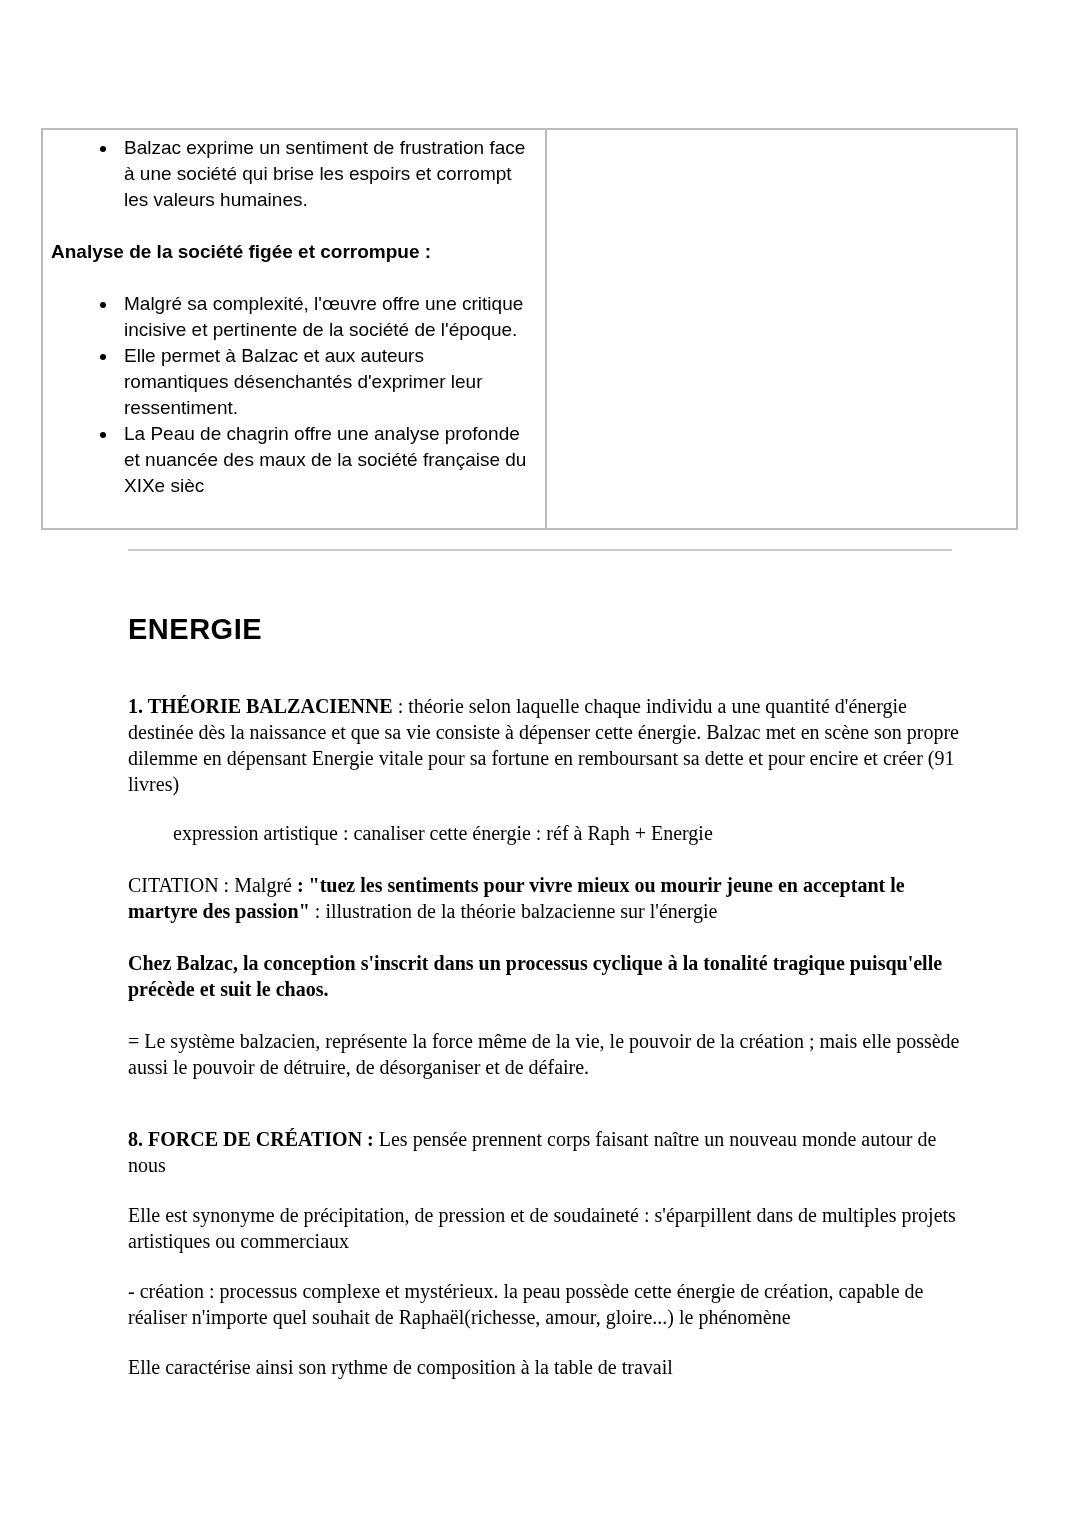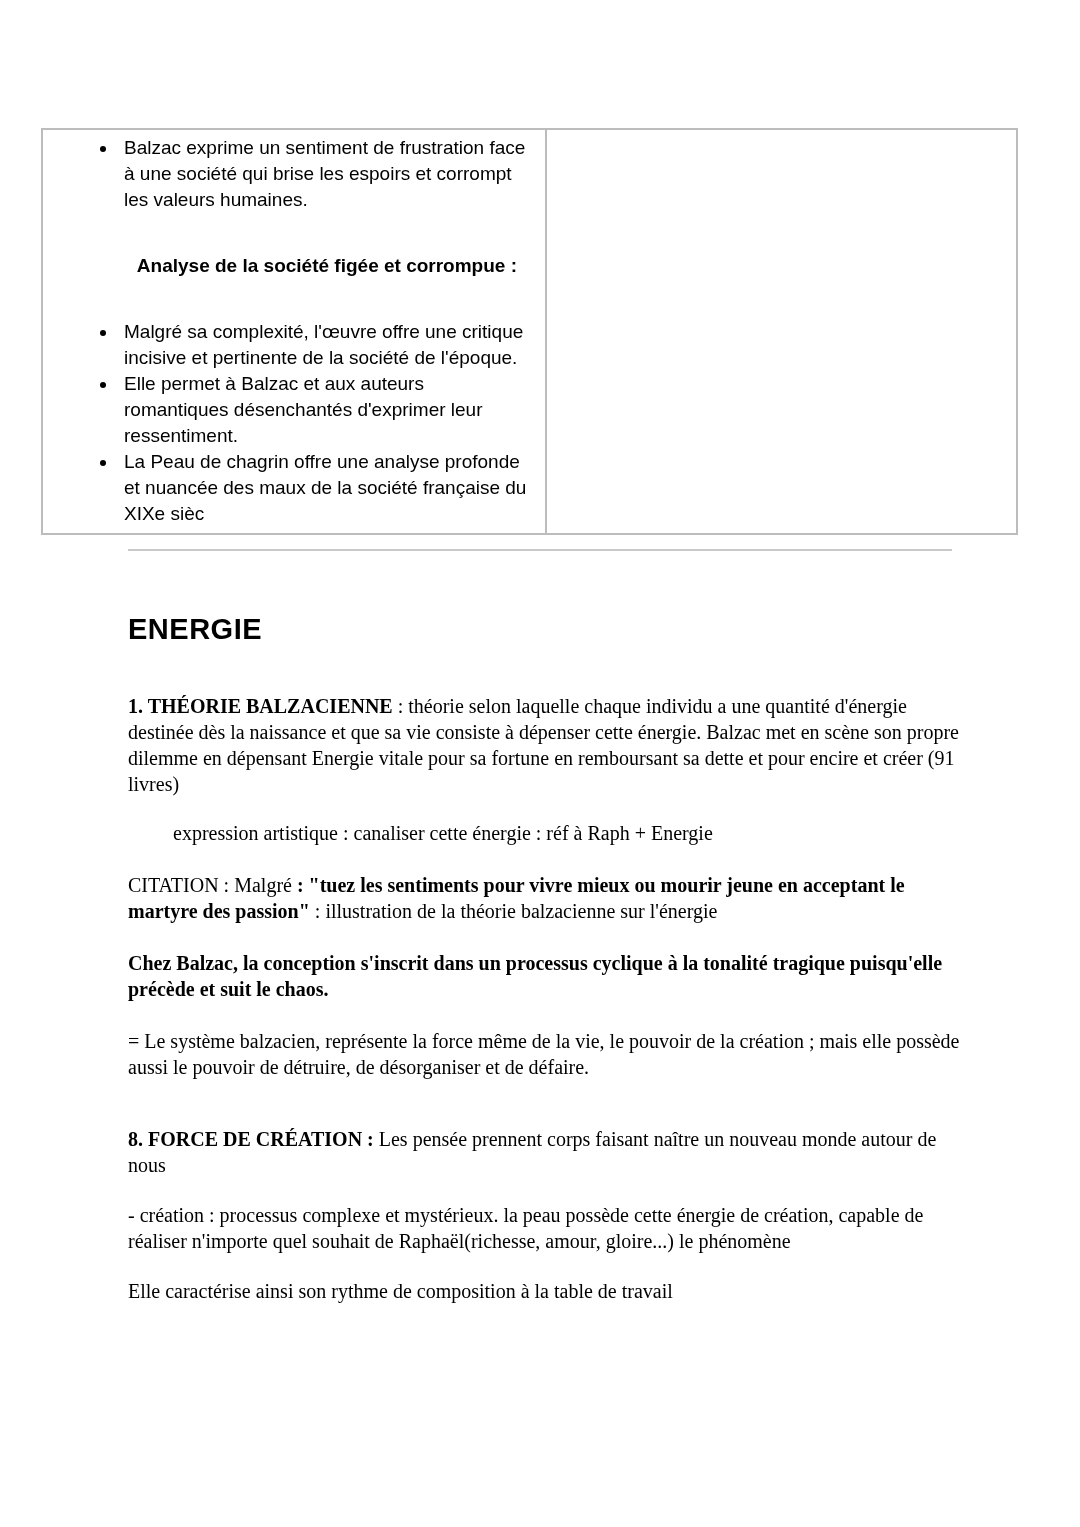--- a/index.html
+++ b/index.html
@@ -9,21 +9,21 @@
   
   .doc-table{position:absolute;left:41px;top:128px;width:977px;min-height:402px;
              display:flex;border:2px solid #bcbcbc;box-sizing:border-box;background:#fff;}
   .cell{box-sizing:border-box;padding:5px 14px 6px 8px;
         font-family:"Liberation Sans",sans-serif;font-size:19px;line-height:26px;color:#000;}
   .cell-left{width:504px;border-right:2px solid #bcbcbc;}
   .cell-right{flex:1;}
   ul.cell-list{margin:0;padding:0 0 0 67px;}
   ul.cell-list li{list-style:disc outside;padding-left:6px;}
   .blank-line{height:26px;}
-  .cell-heading{margin:14px;font-weight:bold;text-align:right;}
+  .cell-heading{margin:0;font-weight:bold;}
 
   
   .rule{position:absolute;left:128px;top:549px;width:824px;height:0;
         border:none;border-top:2px solid #c9c9c9;margin:0;}
 
   
   .content{position:absolute;left:128px;top:598px;width:832px;
            font-size:20px;line-height:26px;}
   .section-title{font-family:Liberation Sans, sans-serif;font-size:29px;line-height:34px;
                  font-weight:bold;margin:14px 0 0 0;letter-spacing:0.5px;}
@@ -69,19 +69,20 @@
     <p class="para mt-sm indent"><span>expression artistique : canaliser cette énergie : réf à Raph + Energie</span></p>
 
     <p class="para mt-md"><span class="u">CITATION</span><span> : Malgré </span><span class="b">: "tuez les sentiments pour vivre mieux ou mourir jeune en acceptant le martyre des passion"</span><span> : illustration de la théorie balzacienne sur l'énergie</span></p>
 
     <p class="para mt-md"><span class="b u">Chez Balzac, la conception s'inscrit dans un processus cyclique à la tonalité tragique puisqu'elle précède et suit le chaos.</span></p>
 
     <p class="para mt-md"><span>= Le système balzacien, représente la </span><span class="u">force même de la vie,</span><span> le pouvoir de la création ; mais elle possède aussi le pouvoir de détruire, de désorganiser et de défaire.</span></p>
 
     <p class="para mt-lg"><span class="b u">8. FORCE DE CRÉATION : </span><span>Les pensée prennent corps faisant naître un nouveau monde autour de nous</span></p>
 
+    <p class="para mt-md2"><span>Elle est synonyme de précipitation, de pression et de soudaineté : s'éparpillent dans de multiples projets artistiques ou commerciaux</span></p>
 
     <p class="para mt-md2"><span>- création : processus complexe et mystérieux. la peau possède cette énergie de création, capable de réaliser n'importe quel souhait de Raphaël(richesse, amour, gloire...) le phénomène</span></p>
 
     <p class="para mt-md2"><span>Elle caractérise ainsi son rythme de composition à la table de travail</span></p>
   </div>
 
 </div>
 
 </body></html>

